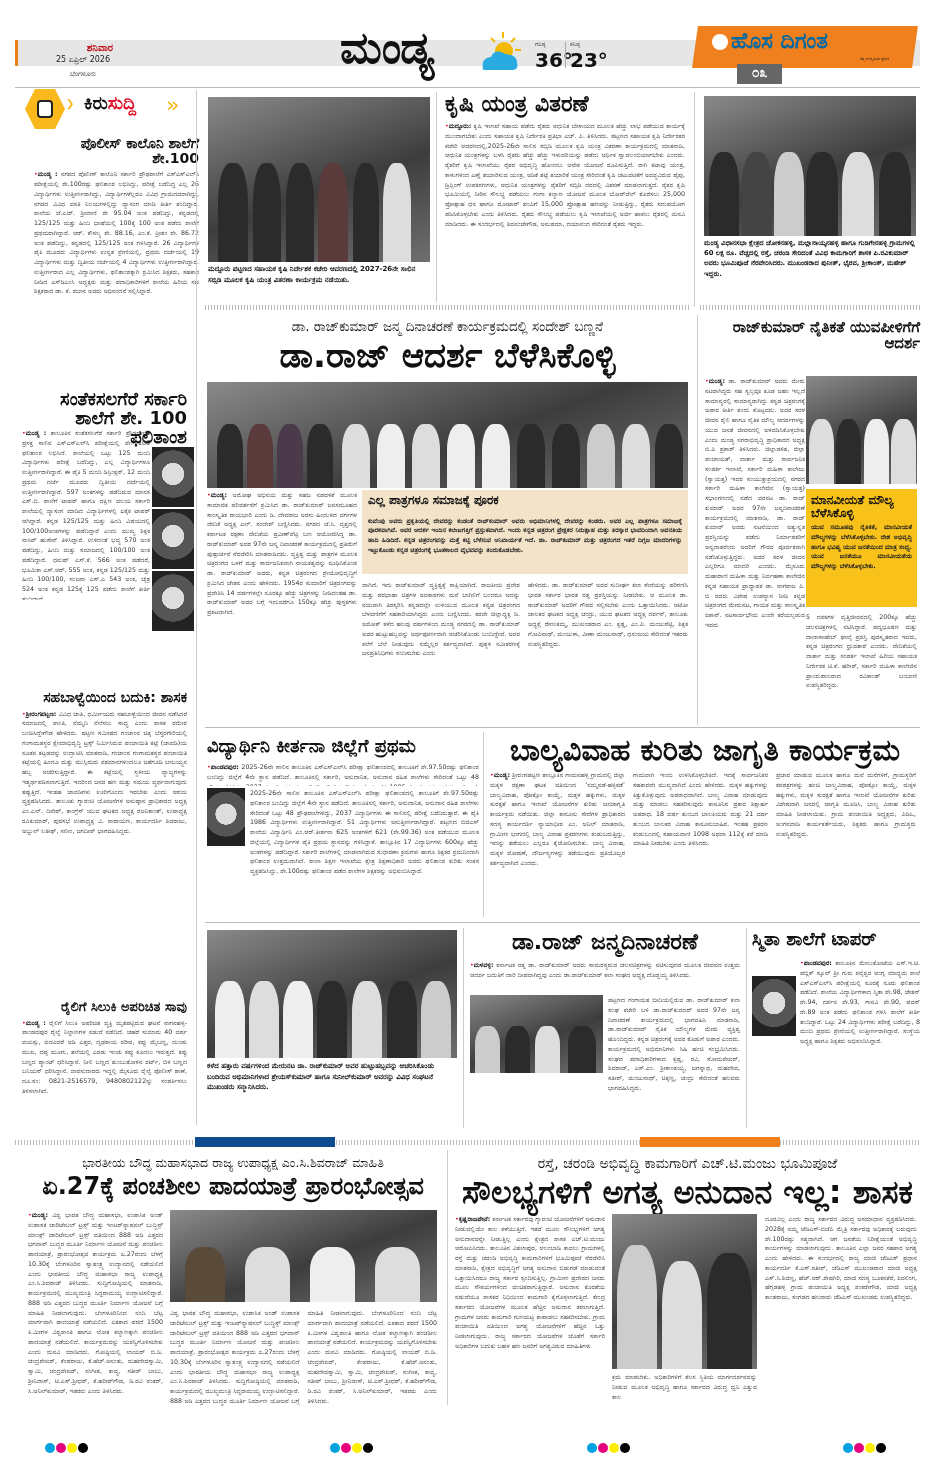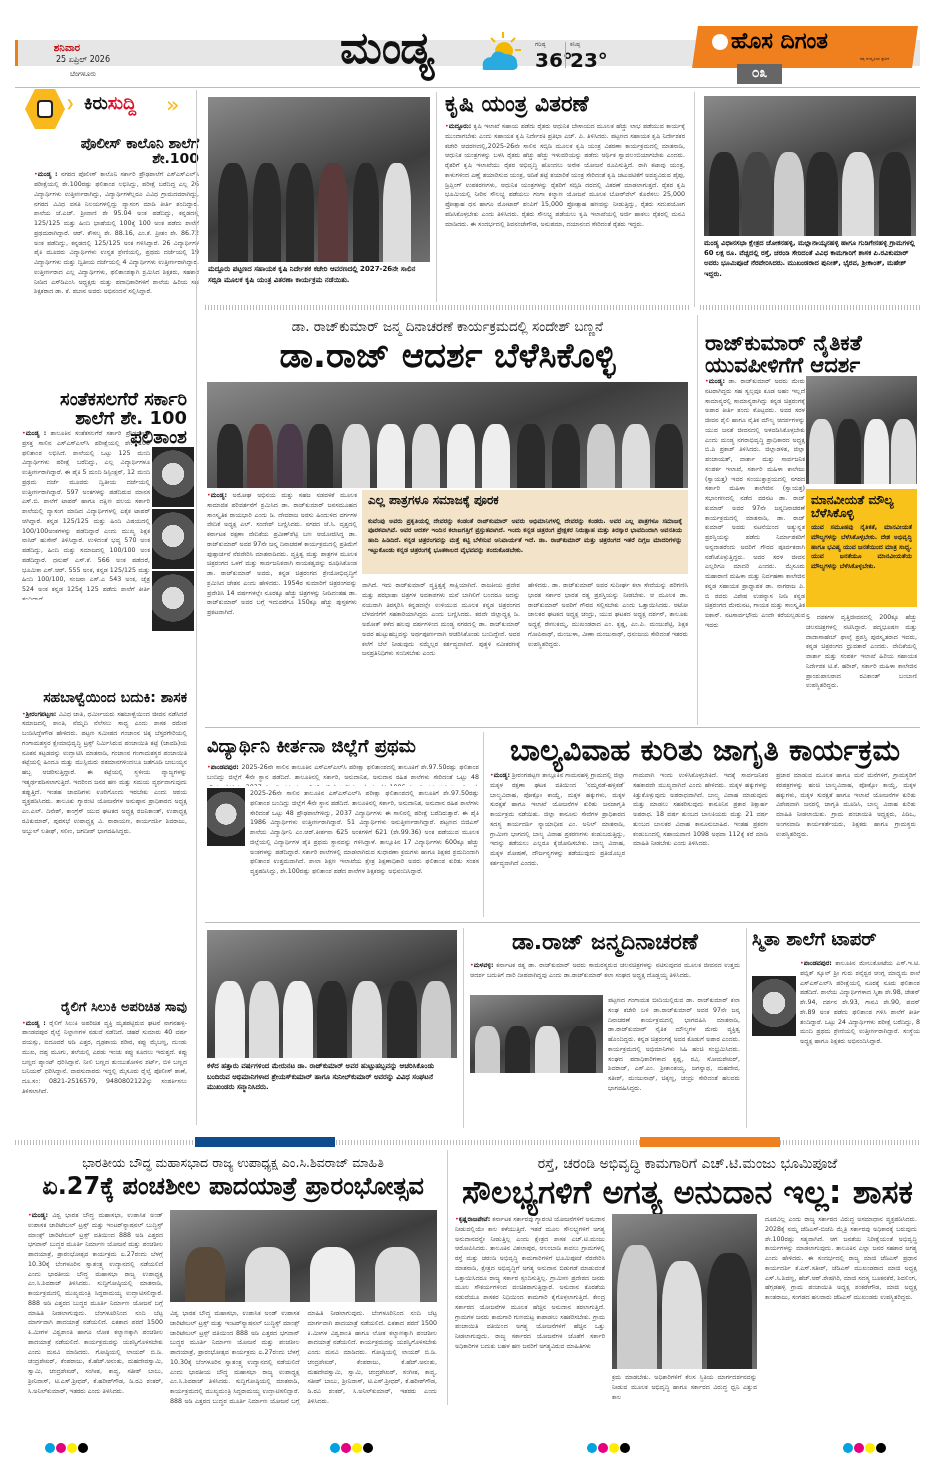--- a/index.html
+++ b/index.html
@@ -1,28 +1,28 @@
 <!DOCTYPE html>
 <html><head>
 <meta charset="utf-8">
 <style>
 *{box-sizing:border-box;margin:0;padding:0}
 body{width:945px;height:1460px;background:#fff;font-family:"DejaVu Sans",sans-serif;color:#111;position:relative;overflow:hidden}
 .abs{position:absolute}
 .hdrbar{left:15px;top:40px;width:905px;height:26px;background:#e6e6e6}
 .hdrbar .acc{position:absolute;left:0;top:0;width:3px;height:26px;background:#e8801a}
-.day{left:12px;top:42px;font-size:10px;color:#c0141b;font-weight:bold;width:110px;text-align:center}
+.day{left:45px;top:42px;font-size:10px;color:#c0141b;font-weight:bold;width:110px;text-align:center}
 .date{left:28px;top:55px;font-size:8px;color:#222;width:110px;text-align:center}
 .city{left:28px;top:70px;font-size:7px;color:#222;width:110px;text-align:center}
 .mast{left:340px;top:22px;font-size:44px;font-weight:bold;letter-spacing:-1px}
 .weather{left:475px;top:30px;width:50px;height:45px}
 .tlbl{font-size:6px;color:#333}
 .tval{font-size:20px;font-weight:bold}
 .logo{left:695px;top:26px;width:220px;height:42px;background:#f07f1e;transform:skewX(-8deg)}
-.logotxt{left:712px;top:28px;font-size:22px;font-weight:bold;color:#000000}
+.logotxt{left:712px;top:28px;font-size:22px;font-weight:bold;color:#0369a1}
 .logosub{left:860px;top:56px;font-size:4px;color:#222}
 .pgno{left:737px;top:64px;width:45px;height:20px;background:#666;color:#fff;font-size:14px;font-weight:bold;text-align:center}
 .rule{height:1px;background:#bbb}
 .vrule{width:1px;background:#ccc}
 .hl{font-weight:bold;line-height:1.05;color:#111}
 .body{font-size:6.3px;line-height:1.55;color:#333;text-align:justify;overflow:hidden}
 .body b{color:#111}
 .dot{color:#e0112b}
 .photo{background:linear-gradient(160deg,#8a8a8a,#3d3d3d 55%,#6f6f6f);overflow:hidden}
 .photo .ppl{position:absolute;bottom:0;height:60%;border-radius:40% 40% 0 0;background:#2b2b2b}
@@ -146,21 +146,21 @@
 </div>
 <div class="abs body" style="left:207px;top:490px;width:150px;height:235px"><span class="dot">•</span><b>ಮಂಡ್ಯ:</b> <span>ಅಮೋಘ ಅಭಿನಯ ಮತ್ತು ಸಹಜ ನಡವಳಿಕೆ ಮೂಲಕ ಸಾಮಾಜಿಕ ಪರಿವರ್ತನೆಗೆ ಶ್ರಮಿಸಿದ ಡಾ. ರಾಜ್‌ಕುಮಾರ್ ಜನಸಮೂಹದ ಸಾಂಸ್ಕೃತಿಕ ರಾಯಭಾರಿ ಎಂದು ಡಿ. ದೇವರಾಜ ಅರಸು ಹಿಂದುಳಿದ ವರ್ಗಗಳ ವೇದಿಕೆ ಅಧ್ಯಕ್ಷ ಎಲ್. ಸಂದೇಶ್ ಬಣ್ಣಿಸಿದರು. ನಗರದ ಜೆ.ಸಿ. ವೃತ್ತದಲ್ಲಿ ಕರ್ನಾಟಕ ರಕ್ಷಣಾ ವೇದಿಕೆಯ ಪ್ರವೀಣ್‌ಶೆಟ್ಟಿ ಬಣ ಆಯೋಜಿಸಿದ್ದ ಡಾ. ರಾಜ್‌ಕುಮಾರ್ ಅವರ 97ನೇ ಜನ್ಮ ದಿನಾಚರಣೆ ಕಾರ್ಯಕ್ರಮದಲ್ಲಿ ಪ್ರತಿಮೆಗೆ ಪುಷ್ಪಾರ್ಚನೆ ನೆರವೇರಿಸಿ ಮಾತನಾಡಿದರು. ವ್ಯಕ್ತಿತ್ವ ಮತ್ತು ಪಾತ್ರಗಳ ಮೂಲಕ ಚಿತ್ರರಂಗದ ಒಳಗೆ ಮತ್ತು ಸಾರ್ವಜನಿಕವಾಗಿ ನಾಯಕತ್ವವನ್ನು ರೂಢಿಸಿಕೊಂಡ ಡಾ. ರಾಜ್‌ಕುಮಾರ್ ಅವರು, ಕನ್ನಡ ಚಿತ್ರರಂಗದ ಶ್ರೇಯೋಭಿವೃದ್ಧಿಗೆ ಶ್ರಮಿಸಿದ ಚೇತನ ಎಂದು ಹೇಳಿದರು. 1954ರ ಸುಮಾರಿಗೆ ಚಿತ್ರರಂಗವನ್ನು ಪ್ರವೇಶಿಸಿ 14 ವರ್ಷಗಳಲ್ಲೇ ನೂರಕ್ಕೂ ಹೆಚ್ಚು ಚಿತ್ರಗಳನ್ನು ನೀಡಿದಂತಹ ಡಾ. ರಾಜ್‌ಕುಮಾರ್ ಅವರ ಬಗ್ಗೆ ಇದುವರೆಗೂ 150ಕ್ಕೂ ಹೆಚ್ಚು ಪುಸ್ತಕಗಳು ಪ್ರಕಟವಾಗಿದೆ.</span></div>
 <div class="abs beige" style="left:362px;top:490px;width:326px;height:84px;padding:4px 6px">
   <div class="hl" style="font-size:12px;margin-bottom:9px">ಎಲ್ಲ ಪಾತ್ರಗಳೂ ಸಮಾಜಕ್ಕೆ ಪೂರಕ</div>
   <div class="body" style="font-weight:bold;color:#222;height:60px">ಕುವೆಂಪು ಅವರು ಪ್ರಕೃತಿಯಲ್ಲಿ ದೇವರನ್ನು ಕಂಡಂತೆ ರಾಜ್‌ಕುಮಾರ್ ಅವರು ಅಭಿಮಾನಿಗಳಲ್ಲಿ ದೇವರನ್ನು ಕಂಡರು. ಅವರ ಎಲ್ಲ ಪಾತ್ರಗಳೂ ಸಮಾಜಕ್ಕೆ ಪೂರಕವಾಗಿವೆ. ಅವರ ಆದರ್ಶ ಇಂದಿನ ಕಲಾಜಗತ್ತಿಗೆ ಪ್ರಸ್ತುತವಾಗಿದೆ. ಇಂದು ಕನ್ನಡ ಚಿತ್ರರಂಗ ಪ್ರೇಕ್ಷಕರ ನಿರುತ್ಸಾಹ ಮತ್ತು ತಿರಸ್ಕಾರ ಭಾವದಿಂದಾಗಿ ಅವನತಿಯ ಹಾದಿ ಹಿಡಿದಿದೆ. ಕನ್ನಡ ಚಿತ್ರರಂಗವನ್ನು ಮತ್ತೆ ಕಟ್ಟಿ ಬೆಳೆಸುವ ಅನಿವಾರ್ಯತೆ ಇದೆ. ಡಾ. ರಾಜ್‌ಕುಮಾರ್ ಮತ್ತು ಚಿತ್ರರಂಗದ ಇತರೆ ದಿಗ್ಗಜ ಮಾದರಿಗಳನ್ನು ಇಟ್ಟುಕೊಂಡು ಕನ್ನಡ ಚಿತ್ರರಂಗಕ್ಕೆ ಭೂತಕಾಲದ ವೈಭವವನ್ನು ತಂದುಕೊಡಬೇಕು.</div>
 </div>
 <div class="abs body" style="left:362px;top:580px;width:158px;height:145px">ವಾಗಿದೆ. ಇದು ರಾಜ್‌ಕುಮಾರ್ ವ್ಯಕ್ತಿತ್ವಕ್ಕೆ ಸಾಕ್ಷಿಯಾಗಿದೆ. ರಾಜಕೀಯ ಪ್ರವೇಶ ಮತ್ತು ಪರಭಾಷಾ ಚಿತ್ರಗಳ ಅವಕಾಶಗಳು ಮನೆ ಬಾಗಿಲಿಗೆ ಬಂದರೂ ಅದನ್ನು ನಯವಾಗಿ ತಿರಸ್ಕರಿಸಿ ಕನ್ನಡದಲ್ಲೇ ಉಳಿಯುವ ಮೂಲಕ ಕನ್ನಡ ಚಿತ್ರರಂಗದ ಬೆಳವಣಿಗೆಗೆ ಸಹಕಾರಿಯಾಗಿದ್ದರು ಎಂದು ಬಣ್ಣಿಸಿದರು. ಕರವೇ ಜಿಲ್ಲಾಧ್ಯಕ್ಷ ಡಿ. ಅಶೋಕ್ ಕಳೆದ ಹಲವು ವರ್ಷಗಳಿಂದ ಮಂಡ್ಯ ನಗರದಲ್ಲಿ ಡಾ. ರಾಜ್‌ಕುಮಾರ್ ಅವರ ಹುಟ್ಟುಹಬ್ಬವನ್ನು ಅರ್ಥಪೂರ್ಣವಾಗಿ ಆಚರಿಸಿಕೊಂಡು ಬಂದಿದ್ದೇವೆ. ಅವರ ಕಲೆಗೆ ಬೆಲೆ ನೀಡುವುದು ನಮ್ಮೆಲ್ಲರ ಕರ್ತವ್ಯವಾಗಿದೆ. ಪುತ್ಥಳಿ ನವೀಕರಣಕ್ಕೆ ಜನಪ್ರತಿನಿಧಿಗಳು ಸಂದಿಸಬೇಕು ಎಂದು</div>
 <div class="abs body" style="left:528px;top:580px;width:160px;height:145px">ಹೇಳಿದರು. ಡಾ. ರಾಜ್‌ಕುಮಾರ್ ಅವರ ಸುದೀರ್ಘ ಕಲಾ ಸೇವೆಯನ್ನು ಪರಿಗಣಿಸಿ ಭಾರತ ಸರ್ಕಾರ ಭಾರತ ರತ್ನ ಪ್ರಶಸ್ತಿಯನ್ನು ನೀಡಬೇಕು. ಆ ಮೂಲಕ ಡಾ. ರಾಜ್‌ಕುಮಾರ್ ಅವರಿಗೆ ಗೌರವ ಸಲ್ಲಿಸಬೇಕು ಎಂದು ಒತ್ತಾಯಿಸಿದರು. ಆಟೋ ಚಾಲಕರ ಘಟಕದ ಅಧ್ಯಕ್ಷ ಚಂದ್ರು, ಯುವ ಘಟಕದ ಅಧ್ಯಕ್ಷ ದರ್ಶನ್, ತಾಲೂಕು ಅಧ್ಯಕ್ಷೆ ರೇಣುಕಮ್ಮ, ಮುಖಂಡರಾದ ಎಂ. ಕೃಷ್ಣ, ಎಂ.ಪಿ. ಮಂಜುಶೆಟ್ಟಿ, ಶಿಕ್ಷಕ ಗೋಪಿನಾಥ್, ಮಂಜುಳಾ, ವೀಣಾ ಮಂಜುನಾಥ್, ಧನಂಜಯ ಸೇರಿದಂತೆ ಇತರರು ಉಪಸ್ಥಿತರಿದ್ದರು.</div>
 <div class="abs vrule" style="left:697px;top:315px;height:410px"></div>
 
-<div class="abs hl" style="left:705px;top:332px;width:215px;font-size:21px;text-align:left">ರಾಜ್‌ಕುಮಾರ್ ನೈತಿಕತೆ ಯುವಪೀಳಿಗೆಗೆ ಆದರ್ಶ</div>
+<div class="abs hl" style="left:705px;top:320px;width:215px;font-size:15px;text-align:right">ರಾಜ್‌ಕುಮಾರ್ ನೈತಿಕತೆ ಯುವಪೀಳಿಗೆಗೆ ಆದರ್ಶ</div>
 <div class="abs body" style="left:705px;top:376px;width:100px;height:345px"><span class="dot">•</span><b>ಮಂಡ್ಯ:</b> <span>ಡಾ. ರಾಜ್‌ಕುಮಾರ್ ಅವರು ಮೇರು ನಟರಾಗಿದ್ದರು ಸಹ ಸ್ವಲ್ಪವೂ ಕೂಡ ಅಹಂ ಇಲ್ಲದೆ ಸಾಮಾನ್ಯರಲ್ಲಿ ಸಾಮಾನ್ಯರಾಗಿದ್ದು ಕನ್ನಡ ಚಿತ್ರರಂಗಕ್ಕೆ ಅಪಾರ ಕೀರ್ತಿ ತಂದು ಕೊಟ್ಟವರು. ಅವರ ಸರಳ ಜೀವನ ಶೈಲಿ ಹಾಗೂ ನೈತಿಕ ಮೌಲ್ಯ ಆದರ್ಶಗಳನ್ನು ಯುವ ಜನತೆ ಜೀವನದಲ್ಲಿ ಅಳವಡಿಸಿಕೊಳ್ಳಬೇಕು ಎಂದು ಮಂಡ್ಯ ನಗರಾಭಿವೃದ್ಧಿ ಪ್ರಾಧಿಕಾರದ ಅಧ್ಯಕ್ಷ ಬಿ.ಪಿ ಪ್ರಕಾಶ್ ತಿಳಿಸಿದರು. ಜಿಲ್ಲಾಡಳಿತ, ಜಿಲ್ಲಾ ಪಂಚಾಯತ್, ವಾರ್ತಾ ಮತ್ತು ಸಾರ್ವಜನಿಕ ಸಂಪರ್ಕ ಇಲಾಖೆ, ಸರ್ಕಾರಿ ಮಹಿಳಾ ಕಾಲೇಜು (ಸ್ವಾಯತ್ತ) ಇವರ ಸಂಯುಕ್ತಾಶ್ರಯದಲ್ಲಿ ನಗರದ ಸರ್ಕಾರಿ ಮಹಿಳಾ ಕಾಲೇಜಿನ (ಸ್ವಾಯತ್ತ) ಸಭಾಂಗಣದಲ್ಲಿ ನಡೆದ ವರನಟ ಡಾ. ರಾಜ್ ಕುಮಾರ್ ಅವರ 97ನೇ ಜನ್ಮದಿನಾಚರಣೆ ಕಾರ್ಯಕ್ರಮದಲ್ಲಿ ಮಾತನಾಡಿ, ಡಾ. ರಾಜ್ ಕುಮಾರ್ ಅವರು ನಟನೆಯಿಂದ ಅತ್ಯುನ್ನತ ಪ್ರಶಸ್ತಿಯನ್ನು ಪಡೆದು ನಿರ್ಮಾಪಕರಿಗೆ ಅನ್ನದಾತರೆಂದು ಅವರಿಗೆ ಗೌರವ ಪೂರ್ವಕವಾಗಿ ನಡೆಸಿಕೊಳ್ಳುತ್ತಿದ್ದರು. ಅವರ ಸರಳ ಜೀವನ ಎಲ್ಲರಿಗೂ ಮಾದರಿ ಎಂದರು. ಮೈಸೂರು ಮಹಾರಾಣಿ ಮಹಿಳಾ ಮತ್ತು ನಿರ್ವಹಣಾ ಕಾಲೇಜಿನ ಕನ್ನಡ ಸಹಾಯಕ ಪ್ರಾಧ್ಯಾಪಕ ಡಾ. ನಾಗರಾಜ ಪಿ. ಬಿ ರವರು ವಿಶೇಷ ಉಪನ್ಯಾಸ ನೀಡಿ ಕನ್ನಡ ಚಿತ್ರರಂಗದ ಮೇರುನಟ, ಗಾಯಕ ಮತ್ತು ಸಾಂಸ್ಕೃತಿಕ ಐಕಾನ್. ನಟಸಾರ್ವಭೌಮ ಎಂದೇ ಕರೆಯಲ್ಪಡುವ ಇವರು</span></div>
 <div class="abs photo" style="left:806px;top:376px;width:111px;height:108px">
   <div class="ppl" style="left:3px;width:25px;background:#ddd"></div>
     <div class="ppl" style="left:30px;width:25px"></div>
     <div class="ppl" style="left:58px;width:25px;background:#eee"></div>
     <div class="ppl" style="left:85px;width:25px;background:#ddd"></div>
 </div>
 <div class="abs yellow" style="left: 806px; top: 489px; width: 111px; height: 118px; padding: 5px; background: rgb(249, 194, 27);">
   <div class="hl" style="font-size:12px">ಮಾನವೀಯತೆ ಮೌಲ್ಯ ಬೆಳೆಸಿಕೊಳ್ಳಿ</div>
   <div class="body" style="font-weight:bold;color:#222;margin-top:3px;height:68px">ಯುವ ಸಮೂಹವು ನೈತಿಕತೆ, ಮಾನವೀಯತೆ ಮೌಲ್ಯಗಳನ್ನು ಬೆಳೆಸಿಕೊಳ್ಳಬೇಕು. ದೇಶ ಅಭಿವೃದ್ಧಿ ಹಾಗೂ ಭವಿಷ್ಯ ಯುವ ಜನತೆಯಿಂದ ಮಾತ್ರ ಸಾಧ್ಯ. ಯುವ ಜನತೆಯೂ ಮಾನವೀಯತೆಯ ಮೌಲ್ಯಗಳನ್ನು ಬೆಳೆಸಿಕೊಳ್ಳಬೇಕು.</div>

